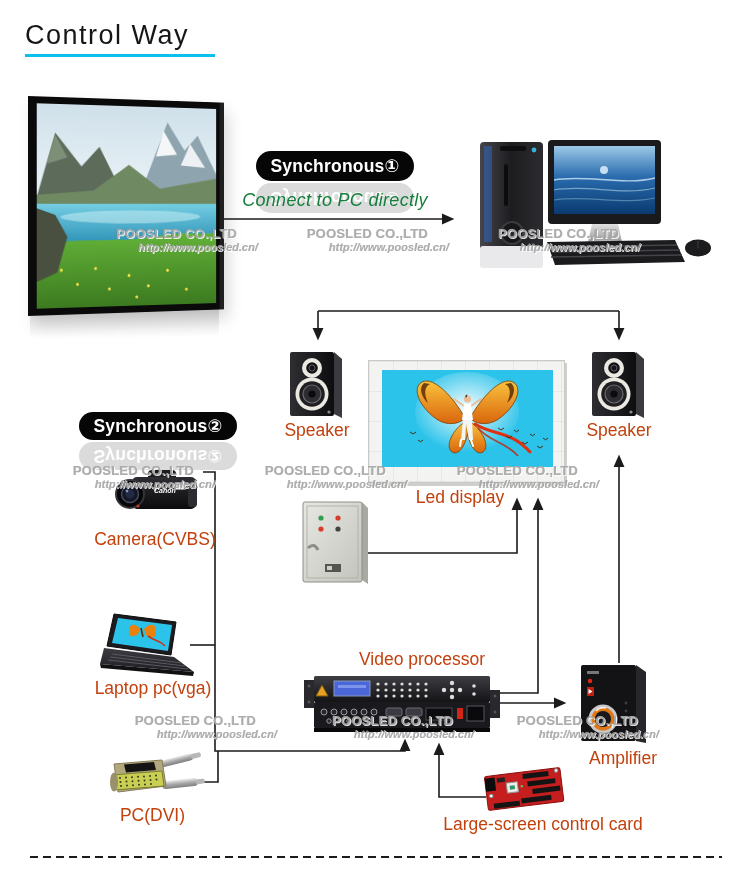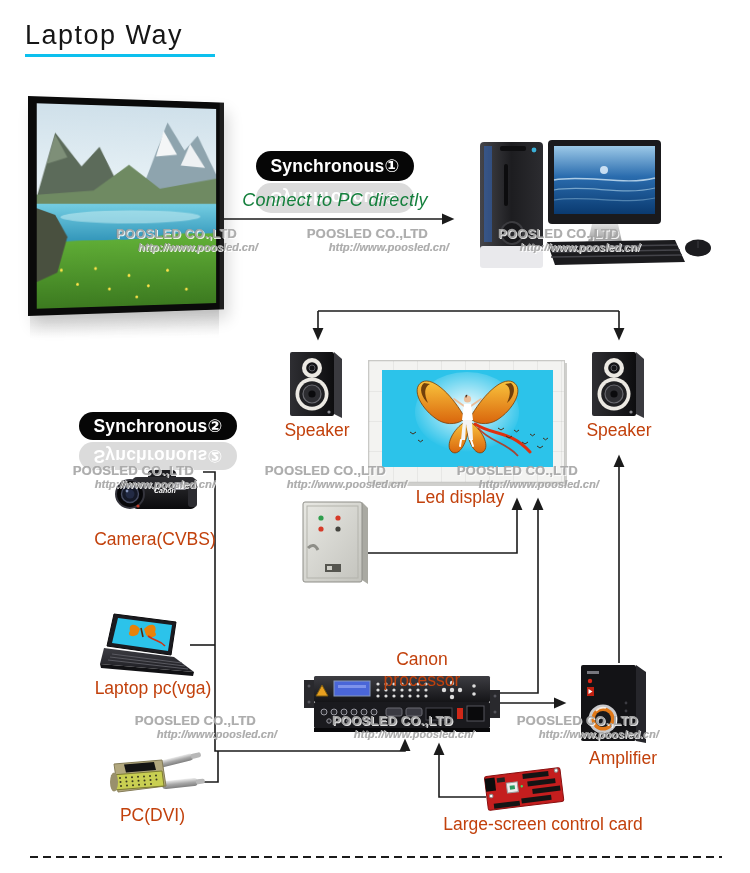--- a/index.html
+++ b/index.html
@@ -38,21 +38,21 @@
           z-index:4;}
   .screen2{left:382px;top:370px;width:171px;height:97px;z-index:5;}
   svg{display:block;}
   .lines{position:absolute;left:0;top:0;z-index:3;pointer-events:none;}
 </style>
 </head>
 <body>
 
 <div id="canvas">
 
-  <div class="abs page-title">Laptop Way</div>
+  <div class="abs page-title">Control Way</div>
   <div class="abs title-underline"></div>
 
   <svg class="lines" width="750" height="873" viewBox="0 0 750 873">
     <defs>
       <marker id="ah" markerWidth="9" markerHeight="8" refX="6.5" refY="3.5" orient="auto">
         <path d="M0,0 L8,3.5 L0,7 Z" fill="#1b1b1b"></path>
       </marker>
     </defs>
     <g stroke="#1b1b1b" stroke-width="1.6" fill="none">
       <path d="M213,219 L452,219" marker-end="url(#ah)"></path>
@@ -355,21 +355,21 @@
           <circle cx="29" cy="33.2" r="1"></circle>
           <circle cx="35" cy="32.8" r="1"></circle>
           <circle cx="41" cy="32.4" r="1"></circle>
           <circle cx="47" cy="32" r="1"></circle>
       </g>
       <ellipse cx="10" cy="30" rx="4" ry="9.5" fill="#99906c"></ellipse>
     </svg>
   </div>
   <div class="abs lbl" style="left:110px;top:805px;width:85px;">PC(DVI)</div>
 
-  <div class="abs lbl" style="left:357px;top:649px;width:130px;">Canon processor</div>
+  <div class="abs lbl" style="left:357px;top:649px;width:130px;">Video processor</div>
   <div class="abs dev" style="left:302px;top:668px;">
     <svg width="200" height="72" viewBox="0 0 200 72">
       <defs>
           <linearGradient id="vpG" x1="0" y1="0" x2="0" y2="1">
             <stop offset="0" stop-color="#3d3d42"></stop>
             <stop offset="1" stop-color="#141417"></stop>
           </linearGradient>
         </defs>
       <rect x="2" y="12" width="10" height="28" fill="#29292d"></rect>
         <circle cx="7" cy="18" r="1.5" fill="#55555c"></circle>

